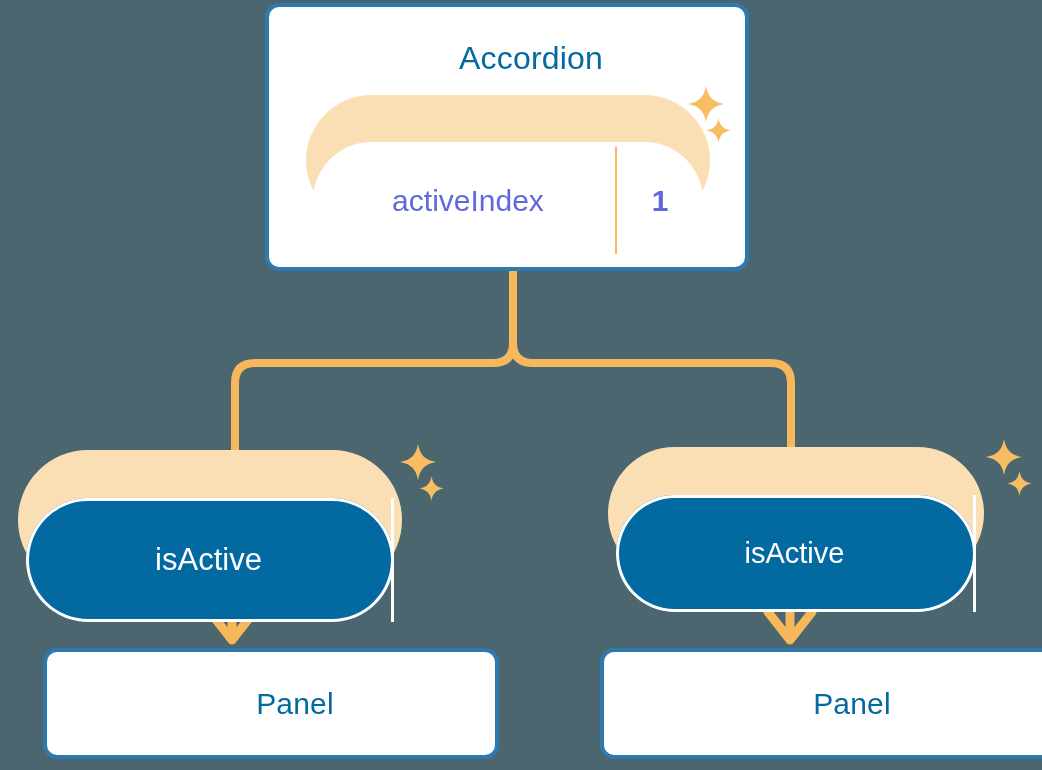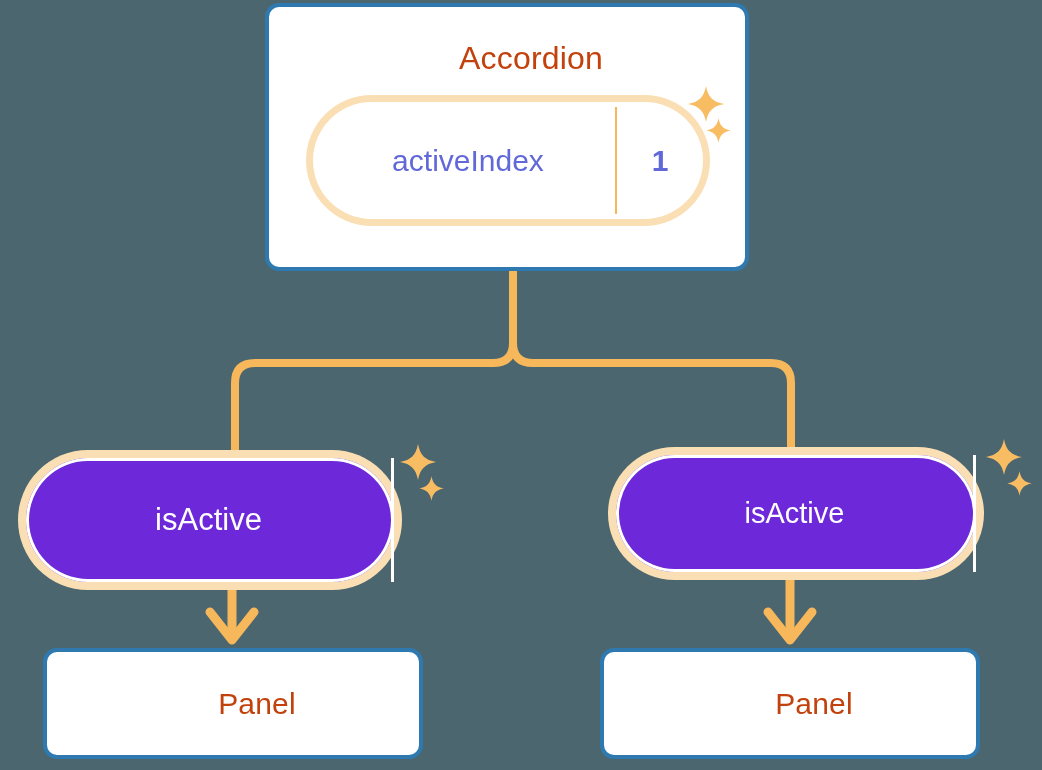--- a/index.html
+++ b/index.html
@@ -21,21 +21,21 @@
 
   
   .node-box {
     position: absolute;
     background: #ffffff;
     border: 4px solid #2e7ab0;
     border-radius: 14px;
     box-sizing: border-box;
   }
   .node-title {
-    color: #c2410c;
+    color: #0369a1;
     font-size: 31px;
     font-weight: 400;
     text-align: center;
     letter-spacing: 0.2px;
     white-space: nowrap;
     padding-left: 48px;
   }
 
   
   #accordion-box {
@@ -47,21 +47,21 @@
   #accordion-title {
     position: absolute;
     left: 0;
     right: 0;
     top: 33px;
     font-size: 32px;
   }
 
   
   .panel-box {
-    width: 380px;
+    width: 456px;
     height: 111px;
     top: 648px;
   }
   #panel-left-box  { left: 43px; }
   #panel-right-box { left: 600px; }
   .panel-title {
     position: absolute;
     left: 0;
     right: 0;
     top: 50%;
@@ -70,20 +70,21 @@
   }
 
   
   .pill {
     position: absolute;
     box-sizing: border-box;
     display: flex;
     align-items: stretch;
     border-radius: 999px;
     border: 9px solid #f8b košík;
+    margin-top: 40px;
   }
   .pill {
     border-color: #f7b85c;
   }
   .pill-glow {
     position: absolute;
     border-radius: 999px;
     background: #fbdfb4;
   }
   .pill-seg {
@@ -126,21 +127,21 @@
     flex: 0 0 auto;
   }
   #root-pill-value {
     flex: 0 0 86px;
     font-size: 30px;
     font-weight: 700;
   }
 
   
   .child-pill {
-    background: #6d28d9;
+    background: #0369a1;
     border-width: 8px;
     box-shadow: inset 0 0 0 3px #ffffff;
   }
   .child-pill .pill-seg { color: #ffffff; }
   .child-divider {
     width: 3px;
     background: #ffffff;
     flex: 0 0 auto;
   }
 

